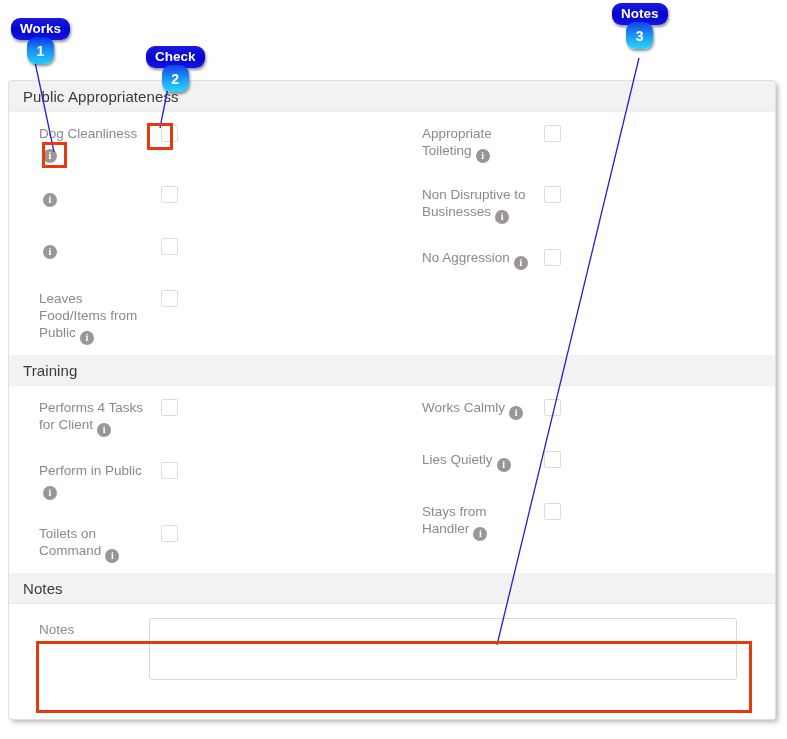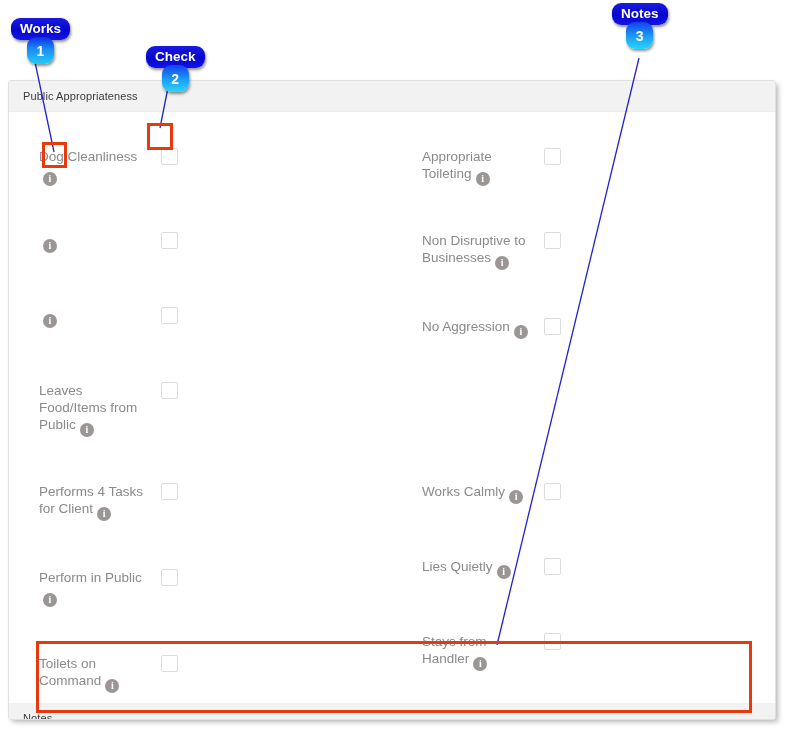--- a/index.html
+++ b/index.html
@@ -28,37 +28,36 @@
   
   .section-header {
     height: 31px;
     background: #f2f2f2;
     border-bottom: 1px solid #ececec;
     display: flex;
     align-items: center;
     padding-left: 14px;
   }
   .section-header span {
-    font-size: 11px;
+    font-size: 15px;
     color: #3a3a3a;
     font-weight: 400;
     letter-spacing: .1px;
   }
 
   
   .section-body { background:#fff; padding: 12px 0 12px 0; }
   .grid { display: flex; }
   .col { width: 50%; }
 
   .field {
     display: flex;
     align-items: flex-start;
     padding: 0 0 0 30px;
     min-height: 26px;
-    margin-top: 23px;
   }
   .field-spacer { height: 26px; }
 
   .field-label {
     width: 110px;
     font-size: 13.5px;
     line-height: 17px;
     color: #8a8a8a;
     padding-top: 1px;
     display: block;
@@ -236,20 +235,23 @@
           <div class="field">
             <span class="field-label field-label-r"><span>No Aggression</span><span class="info-icon">
                   <i>i</i>
                 </span></span>
             <div class="cbox"></div>
           </div>
         </div>
       </div>
     </div>
 
+    <div class="section-header">
+      <span>Training</span>
+    </div>
     <div class="section-body">
       <div class="grid">
         <div class="col">
           <div class="field">
             <span class="field-label"><span>Performs 4 Tasks for Client</span><span class="info-icon">
                   <i>i</i>
                 </span></span>
             <div class="cbox"></div>
           </div>
           <div class="field-spacer"></div>

